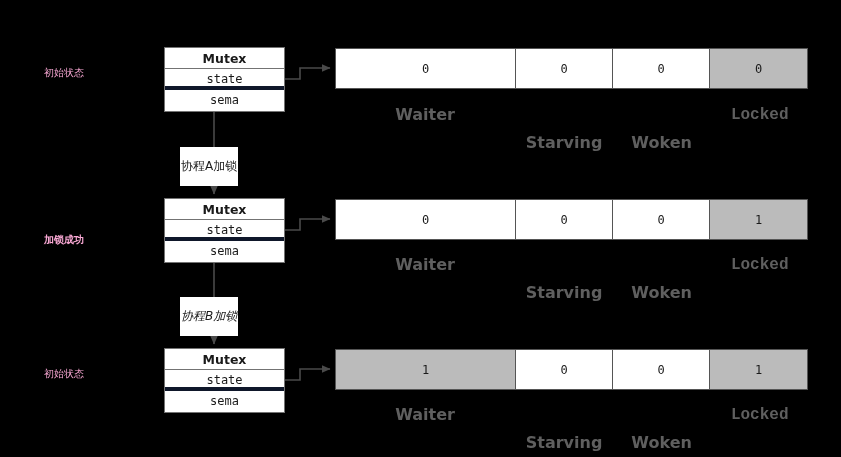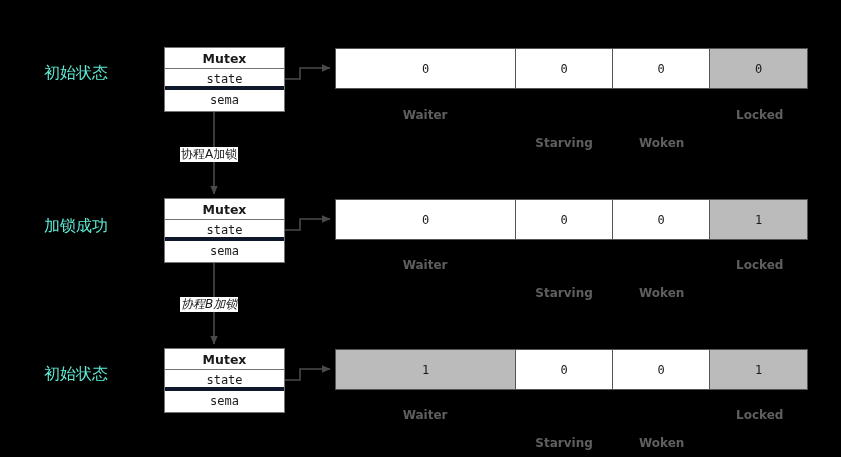--- a/index.html
+++ b/index.html
@@ -18,23 +18,23 @@
   #canvas {
     position: absolute;
     left: 0; top: 0;
     width: 841px;
     height: 457px;
   }
 
   
   .stage-label {
     position: absolute;
-    color: #5eead4;
-    font-family: "DejaVu Sans", sans-serif;
-    font-size: 16px;
+    color: #f9a8d4;
+    font-family: "DejaVu Sans", sans-serif;
+    font-size: 10px;
     line-height: 14px;
     white-space: nowrap;
     text-align: left;
   }
 
   
   .mutex-box {
     position: absolute;
     left: 164px;
     width: 121px;
@@ -94,38 +94,38 @@
     position: absolute;
     left: 335px;
     width: 474px;
     display: flex;
     height: 16px;
   }
   .bit-caption {
     text-align: center;
     font-family: "DejaVu Sans", sans-serif;
     font-weight: bold;
-    font-size: 12px;
+    font-size: 16px;
     color: #5f5f5f;
     line-height: 16px;
   }
   .bit-caption.w-waiter   { width: 181px; }
   .bit-caption.w-starving { width:  98px; margin-top: 28px; }
   .bit-caption.w-woken    { width:  98px; margin-top: 28px; }
-  .bit-caption.w-locked   { width:  99px; }
+  .bit-caption.w-locked   { width:  99px; font-family: Liberation Mono, monospace; }
 
   
   .edge-label {
     position: absolute;
     background: #ffffff;
     color: #1a1a1a;
     font-family: "DejaVu Sans", sans-serif;
     font-size: 12px;
     line-height: 15px;
-    padding: 0 1px;
+    padding: 12px 1px;
     white-space: nowrap;
     z-index: 5;
   }
 
   svg.lines {
     position: absolute;
     left: 0; top: 0;
     width: 841px;
     height: 457px;
     pointer-events: none;
@@ -171,21 +171,21 @@
 
   <div class="bit-captions" style="top:107px;">
     <div class="bit-caption w-waiter">Waiter</div>
     <div class="bit-caption w-starving">Starving</div>
     <div class="bit-caption w-woken">Woken</div>
     <div class="bit-caption w-locked">Locked</div>
   </div>
 
   <div class="edge-label" style="left:180px; top:147px;">协程A加锁</div>
 
-  <div class="stage-label" style="left:44px; top:219px;">加锁成功</div>
+  <div class="stage-label" style="left:44px; top:233px;font-weight:bold;">加锁成功</div>
 
   <div class="mutex-box" style="top:198px;">
     <div class="mutex-row title">Mutex</div>
     <div class="mutex-row mid">state</div>
     <div class="mutex-row">sema</div>
   </div>
 
   <div class="bits-table" style="top:199px;">
     <div class="bit-cell w-waiter">0</div>
     <div class="bit-cell w-starving">0</div>

